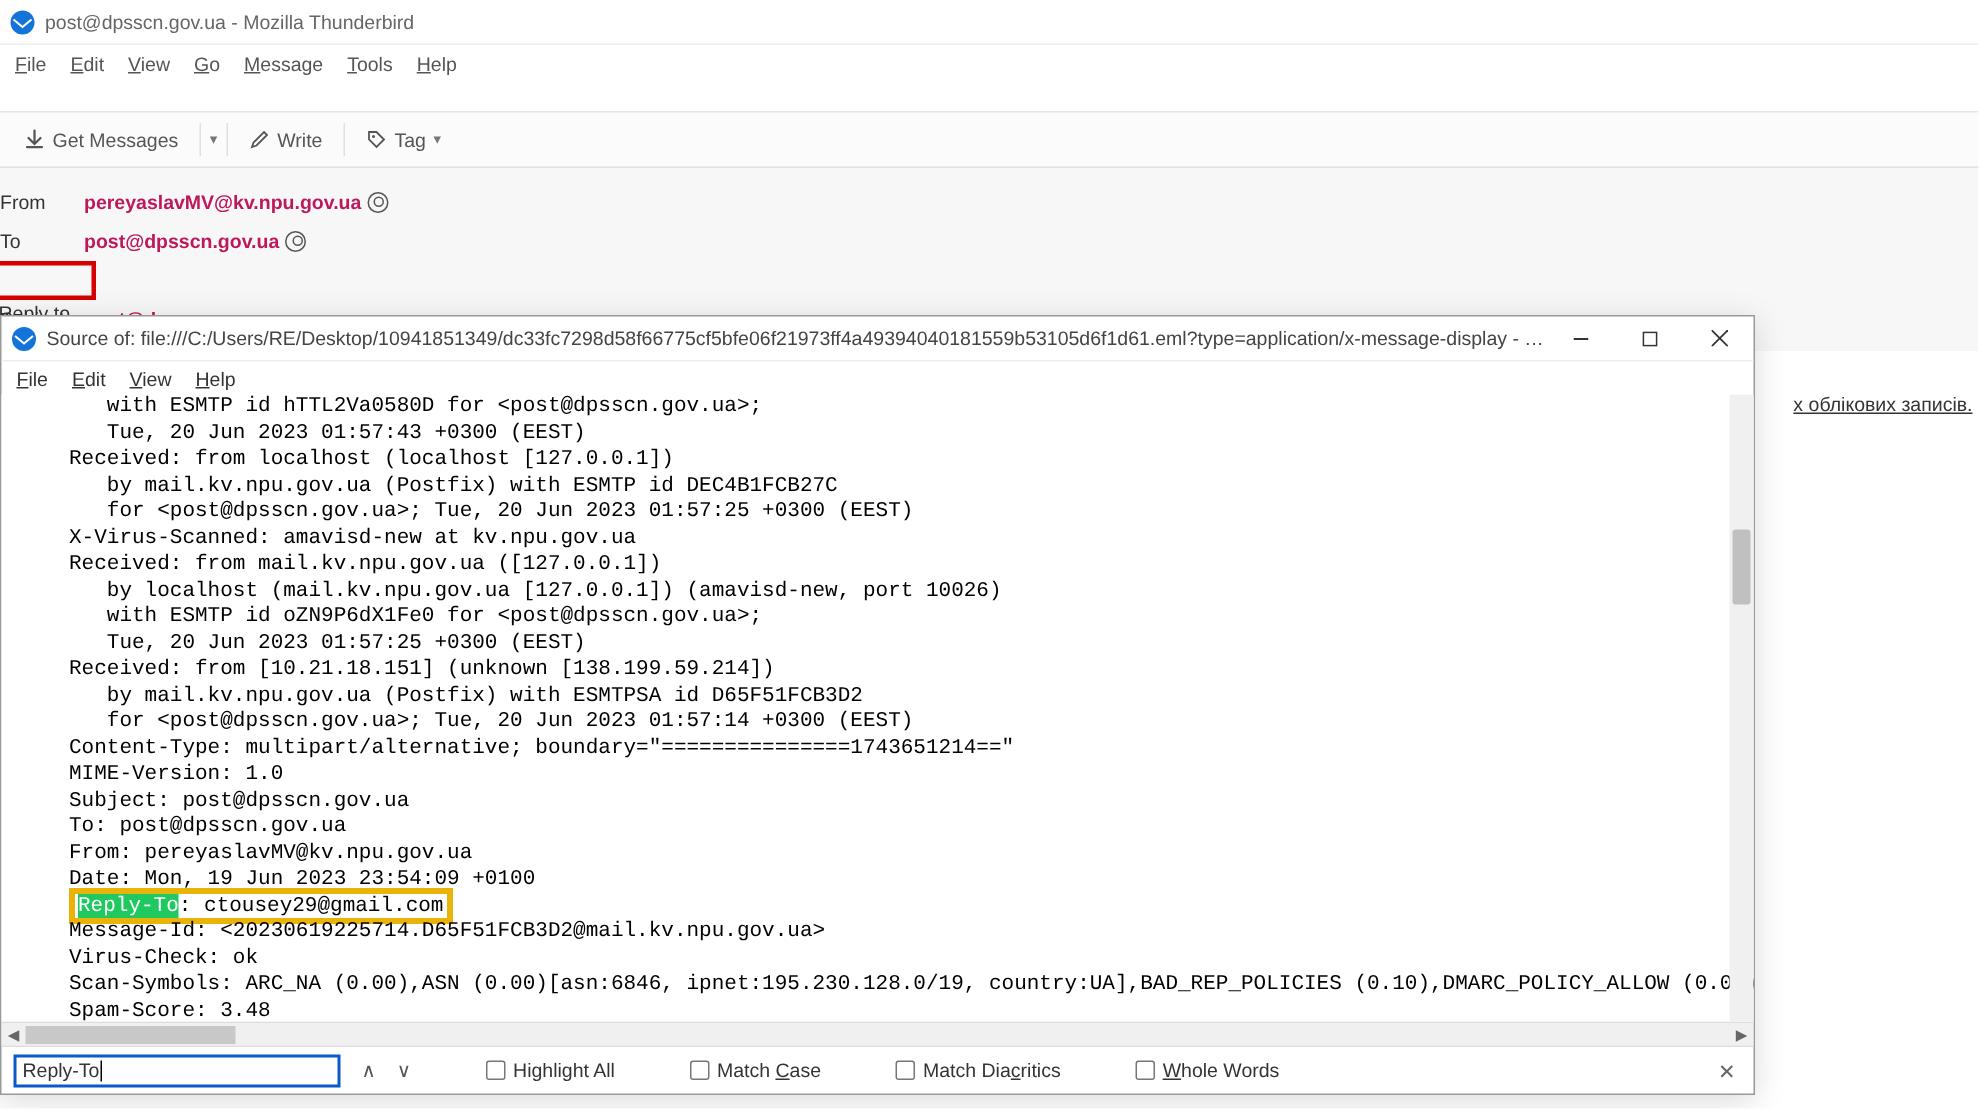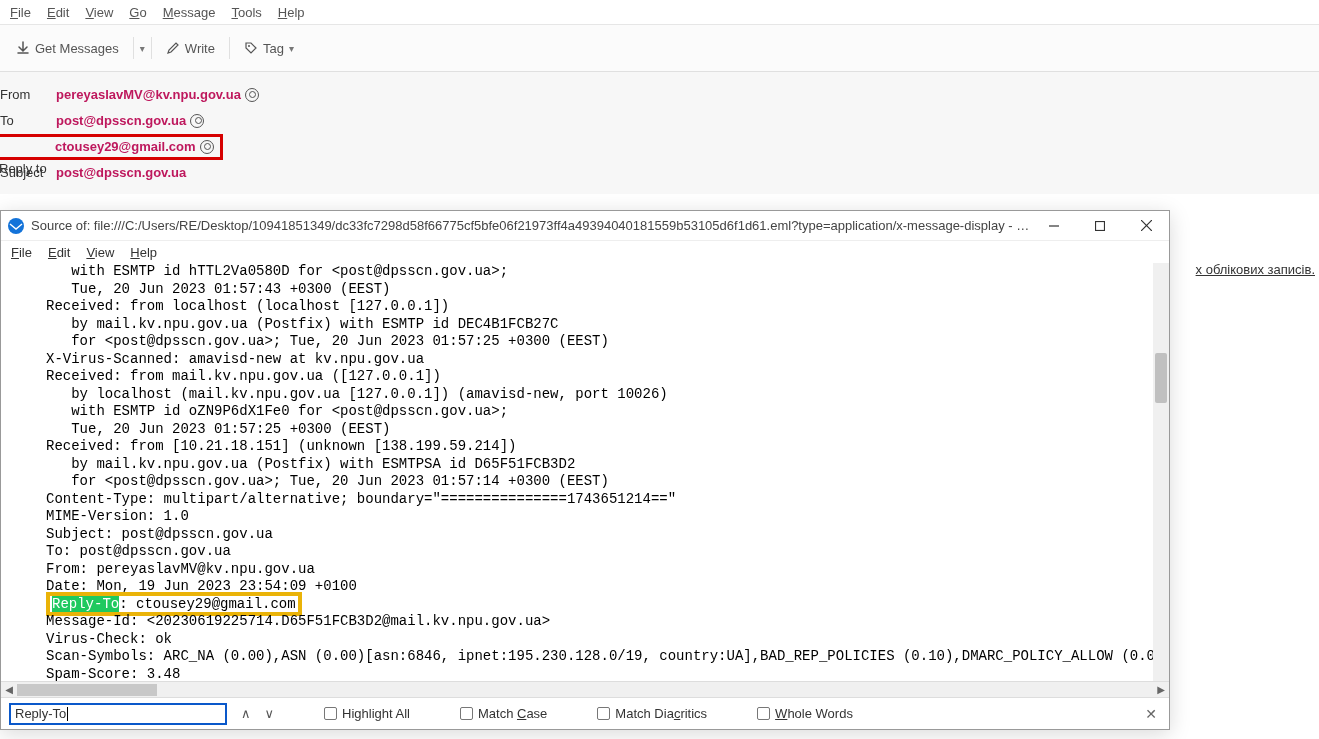--- a/index.html
+++ b/index.html
@@ -6,21 +6,21 @@
   html, body { width: 1319px; height: 739px; font-family: "Segoe UI", Tahoma, sans-serif; font-size: 13px; color: #333; background: #fff; overflow: hidden; }
   body { position: relative; }
 
   
   .main-window { width: 100%; }
   .title-bar-main { display: flex; align-items: center; height: 30px; padding-left: 6px; background: #fff; border-bottom: 1px solid #eee; color: #666; }
   .tb-icon { width: 18px; height: 18px; display: inline-flex; align-items: center; justify-content: center; margin-right: 6px; }
   .menubar { display: flex; gap: 4px; height: 24px; align-items: center; padding-left: 4px; background: #fff; color:#555; }
   .menubar span { padding: 2px 6px; cursor: default; }
   .menubar span u { text-decoration: underline; }
-  .toolbar { display: flex; align-items: center; gap: 6px; height: 48px; padding-left: 8px; background: #fbfbfb; border-top: 1px solid #e6e6e6; border-bottom: 1px solid #e0e0e0; color:#555; }
+  .toolbar { display: flex; align-items: center; gap: 6px; height: 38px; padding-left: 8px; background: #fbfbfb; border-top: 1px solid #e6e6e6; border-bottom: 1px solid #e0e0e0; color:#555;margin-top:20px; }
   .toolbar .btn { display: inline-flex; align-items: center; gap: 5px; padding: 4px 8px; border-radius: 3px; cursor:default; }
   .toolbar .sep { width:1px; height:22px; background:#e0e0e0; }
   .chev-down { font-size:10px; color:#777; }
 
   .headers { padding: 10px 0 8px 0; background:#f7f7f7; }
   .hdr-row { display:flex; align-items:center; height:26px; line-height:26px; }
   .hdr-label { width: 56px; padding-right: 8px; color:#333; font-weight: normal; }
   .hdr-val { display:flex; align-items:center; gap:4px; color:#be185d;}
   .hdr-val.bold { font-weight:600; }
   .contact-ic { width:14px; height:14px; border:1.5px solid #555; border-radius:50%; position:relative; display:inline-block; }
@@ -55,20 +55,29 @@
 
   
   .bg-text { position:absolute; right:4px; top:262px; font-size:13px; color:#333;text-decoration:underline; }
 
   svg { display:block; }
 </style>
 </head>
 <body>
 
 <div class="main-window">
+  <div class="title-bar-main">
+    <span class="tb-icon">
+      <svg width="18" height="18" viewBox="0 0 18 18">
+          <circle cx="9" cy="9" r="8" fill="#1373d9"></circle>
+          <path d="M3 7 L9 12 L15 7" stroke="#fff" stroke-width="1.4" fill="none"></path>
+        </svg>
+    </span>
+    <span>post@dpsscn.gov.ua - Mozilla Thunderbird</span>
+  </div>
 
   <div class="menubar">
     <span><u>F</u>ile</span>
     <span><u>E</u>dit</span>
     <span><u>V</u>iew</span>
     <span><u>G</u>o</span>
     <span><u>M</u>essage</span>
     <span><u>T</u>ools</span>
     <span><u>H</u>elp</span>
   </div>
@@ -111,24 +120,20 @@
     <div class="hdr-row">
       <div class="hdr-label">To</div>
       <div class="hdr-val bold">
         <span>post@dpsscn.gov.ua</span>
         <span class="contact-ic"></span>
       </div>
     </div>
     <div class="hdr-row">
       <span class="red-box">
         <div class="hdr-label" style="width:56px;margin-top:44px;">Reply to</div>
-        <div class="hdr-val bold">
-          <span>ctousey29@gmail.com</span>
-          <span class="contact-ic"></span>
-        </div>
       </span>
     </div>
     <div class="hdr-row">
       <div class="hdr-label">Subject</div>
       <div class="hdr-val bold">
         <span>post@dpsscn.gov.ua</span>
       </div>
     </div>
   </div>
 </div>

